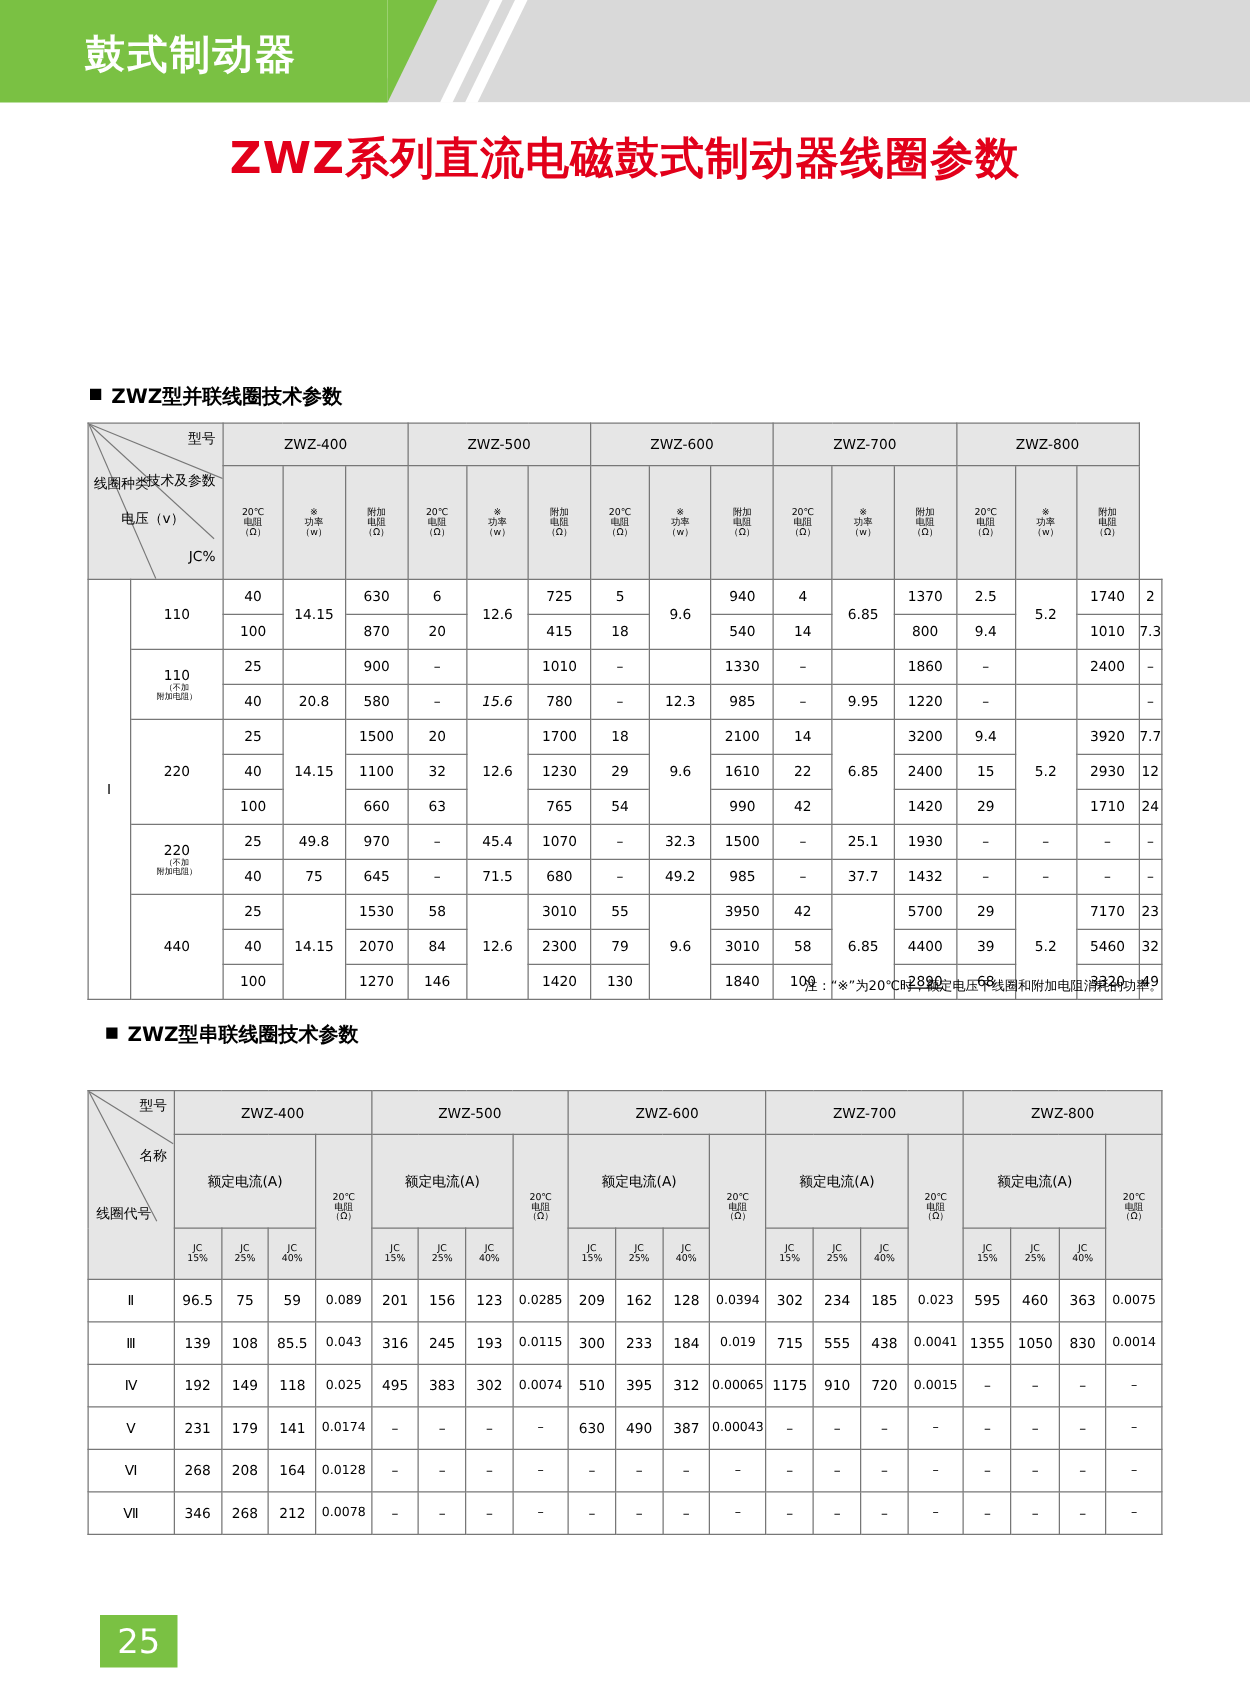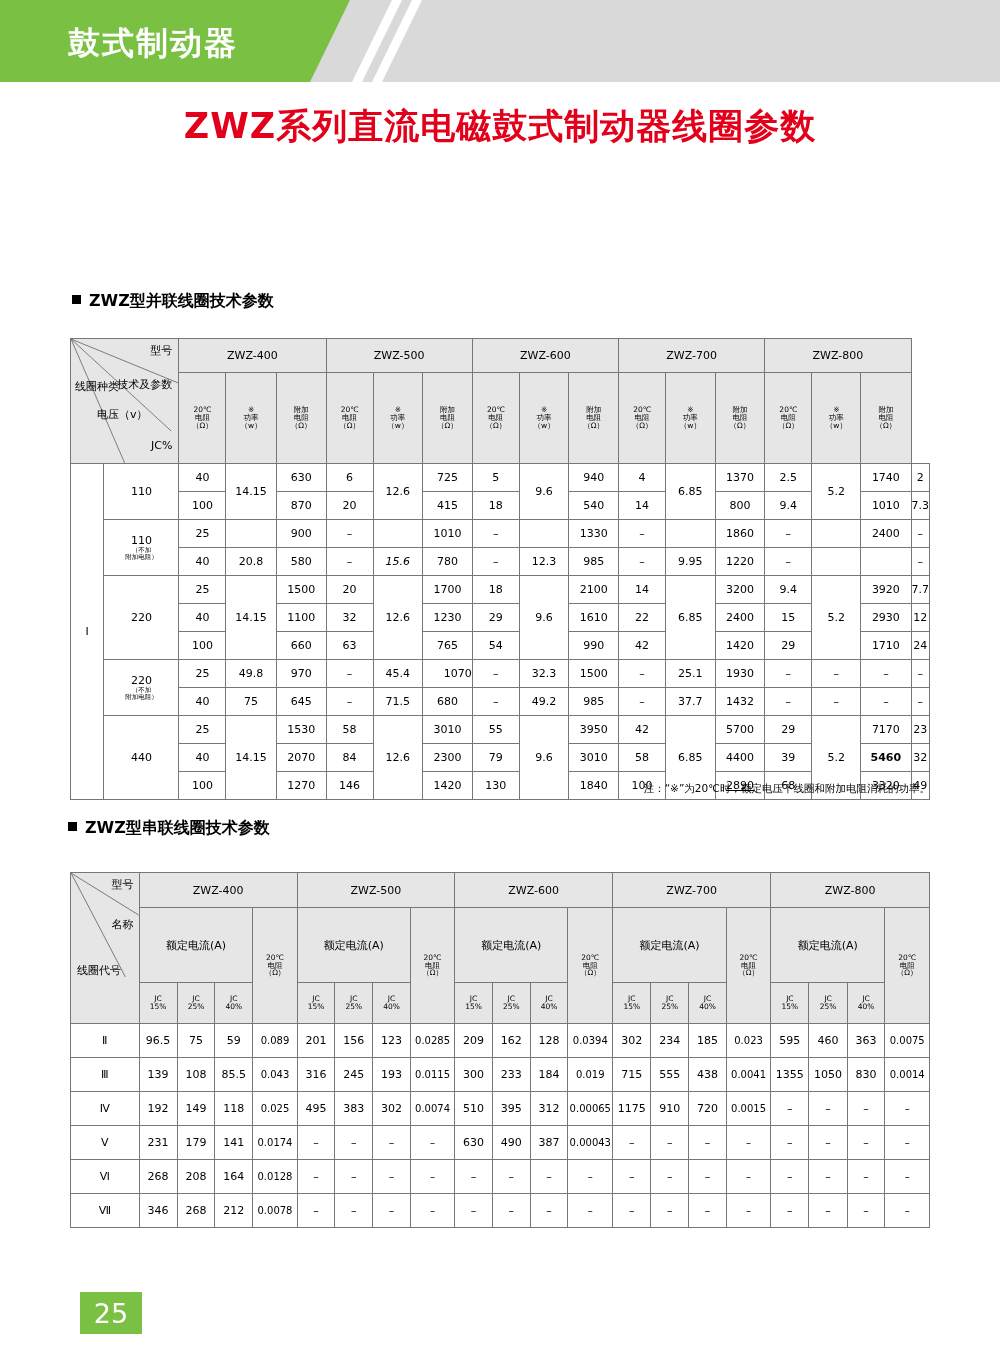--- a/index.html
+++ b/index.html
@@ -41,22 +41,22 @@
     font-size:35px;font-weight:bold;color:#e2001a;letter-spacing:1px;
   }
   
   .sec-head{
     position:absolute;font-size:16px;font-weight:bold;color:#000;
   }
   .sec-head .sq{
     display:inline-block;width:9px;height:9px;background:#000;margin-right:8px;
     vertical-align:middle;position:relative;top:-2px;
   }
-  #sec1{top:291px;left:72px;}
-  #sec2{top:818px;left:68px;}
+  #sec1{top:307px;left:72px;}
+  #sec2{top:818px;left:85px;}
   
   table{border-collapse:collapse;position:absolute;font-size:11px;color:#000;}
   td,th{border:1px solid #777;text-align:center;vertical-align:middle;padding:0;font-weight:normal;}
   .t1{top:338px;left:70px;width:860px;}
   .t2{top:872px;left:70px;width:860px;}
   .hdr{background:#e6e6e6;}
   .corner{position:relative;padding:0;height:124px;}
   .corner .lbl{position:absolute;font-size:11px;white-space:nowrap;}
   .diag{position:absolute;left:0;top:0;width:100%;height:100%;}
   .tiny{font-size:7.5px;line-height:1.05;}
@@ -248,21 +248,21 @@
       <tr>
         <td rowspan="2" style="width: 58px;">
           <div style="font-size:11px">220</div>
           <div class="tiny" style="font-size:6.5px">（不加<br>附加电阻）</div>
         </td>
         <td style="width: 46px;">25</td>
         <td style="height: 27px;">49.8</td>
         <td style="height: 27px;">970</td>
         <td style="height: 27px;">–</td>
         <td style="height: 27px;">45.4</td>
-        <td style="height: 27px; text-align: right;">1070</td>
+        <td style="height: 27px;">1070</td>
         <td style="height: 27px;">–</td>
         <td style="height: 27px;">32.3</td>
         <td style="height: 27px;">1500</td>
         <td style="height: 27px;">–</td>
         <td style="height: 27px;">25.1</td>
         <td style="height: 27px;">1930</td>
         <td style="height: 27px;">–</td>
         <td style="height: 27px;">–</td>
         <td style="height: 27px;">–</td>
         <td style="height: 27px;">–</td>
@@ -307,21 +307,21 @@
       <tr>
         <td style="width: 46px;">40</td>
         <td style="height: 27px;">2070</td>
         <td style="height: 27px;">84</td>
         <td style="height: 27px;">2300</td>
         <td style="height: 27px;">79</td>
         <td style="height: 27px;">3010</td>
         <td style="height: 27px;">58</td>
         <td style="height: 27px;">4400</td>
         <td style="height: 27px;">39</td>
-        <td style="height: 27px; font-weight: bold;">5460</td>
+        <td style="height: 27px;">5460</td>
         <td style="height: 27px;">32</td>
       </tr>
       <tr>
         <td style="width: 46px;">100</td>
         <td style="height: 27px;">1270</td>
         <td style="height: 27px;">146</td>
         <td style="height: 27px;">1420</td>
         <td style="height: 27px;">130</td>
         <td style="height: 27px;">1840</td>
         <td style="height: 27px;">100</td>

